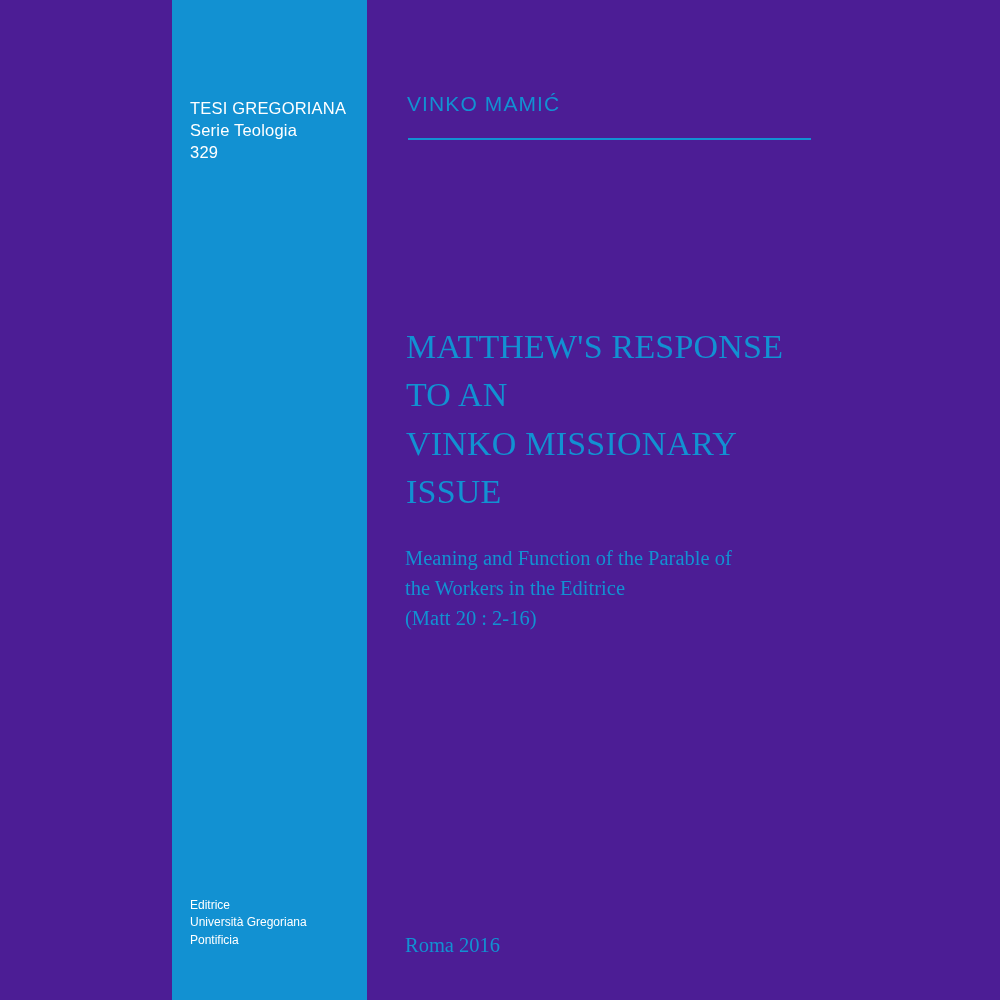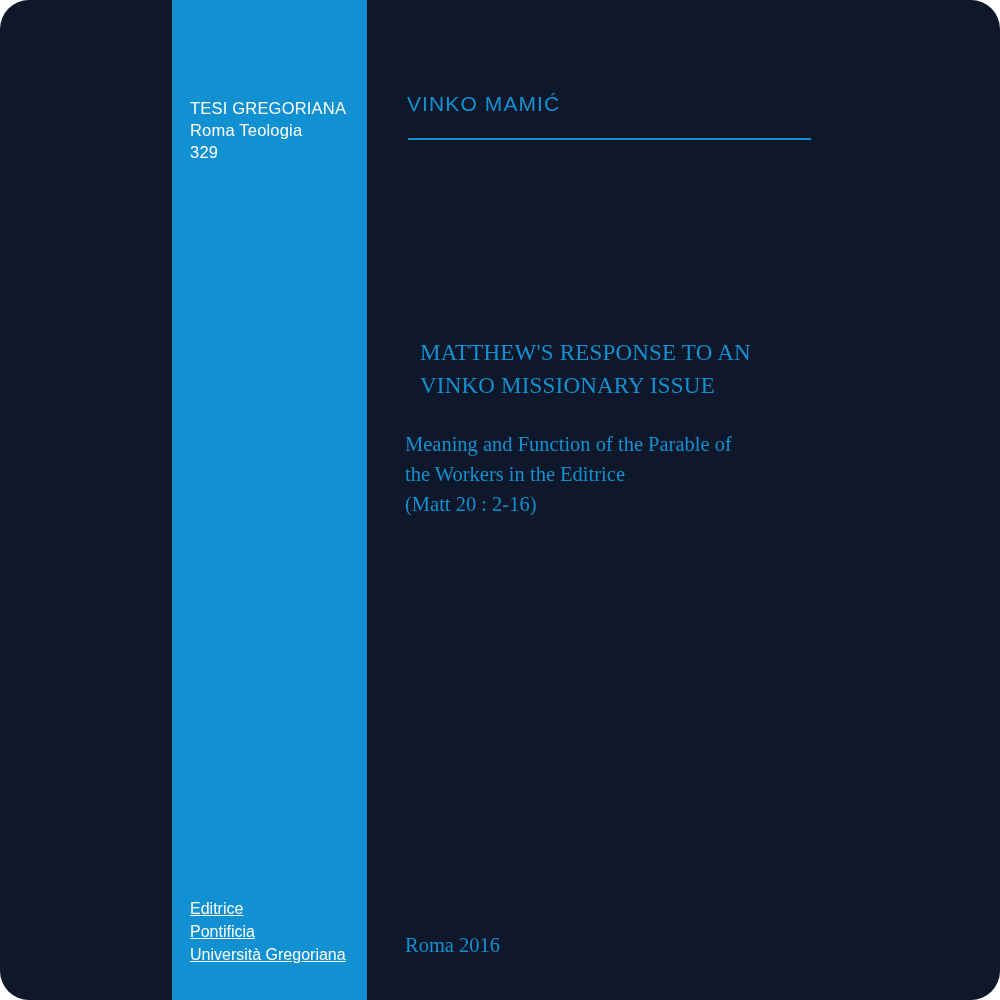--- a/index.html
+++ b/index.html
@@ -10,22 +10,21 @@
   body {
     width: 1000px;
     height: 1000px;
     font-family: "Liberation Serif", serif;
     overflow: hidden;
   }
   .page {
     position: relative;
     width: 1000px;
     height: 1000px;
-    background: #0f172a;
-    border-radius: 29px;
+    background: #4c1d95;
   }
   
   .band {
     position: absolute;
     left: 172px;
     top: 0;
     width: 195px;
     height: 1000px;
     background: #1291d2;
   }
@@ -43,23 +42,22 @@
   .band-series {
     display: block;
   }
   .band-bottom {
     position: absolute;
     left: 190px;
     top: 897px;
     width: 175px;
     color: #ffffff;
     font-family: "Liberation Sans", sans-serif;
-    font-size: 16px;
+    font-size: 12px;
     line-height: 1.45;
-    text-decoration: underline;
   }
   .band-bottom span {
     display: block;
   }
 
   
   .content {
     position: absolute;
     left: 367px;
     top: 0;
@@ -85,24 +83,24 @@
   }
   .title-block {
     position: absolute;
     left: 38px;
     top: 322px;
     width: 420px;
     color: #1291d2;
   }
   .title {
     font-family: "Liberation Serif", serif;
-    font-size: 23px;
+    font-size: 34px;
     line-height: 1.42;
     letter-spacing: 0.2px;
-    margin: 15px;
+    margin: 1px;
     font-weight: normal;
   }
   .subtitle {
     margin: 28px 0 0 0;
     font-family: "Liberation Serif", serif;
     font-size: 20.5px;
     line-height: 1.45;
     font-weight: normal;
   }
   .subtitle span {
@@ -121,28 +119,28 @@
 </style>
 </head>
 <body>
 
 <div class="page">
 
   <div class="band"></div>
 
   <div class="band-top">
     <span class="band-series">TESI GREGORIANA</span>
-    <span class="band-series">Roma Teologia</span>
+    <span class="band-series">Serie Teologia</span>
     <span class="band-series">329</span>
   </div>
 
   <div class="band-bottom">
     <span>Editrice</span>
+    <span>Università Gregoriana</span>
     <span>Pontificia</span>
-    <span>Università Gregoriana</span>
   </div>
 
   <div class="content">
 
     <div class="author">VINKO MAMIĆ</div>
     <div class="author-rule"></div>
 
     <div class="title-block">
       <h1 class="title">
         <span>MATTHEW'S RESPONSE TO AN</span><br>

